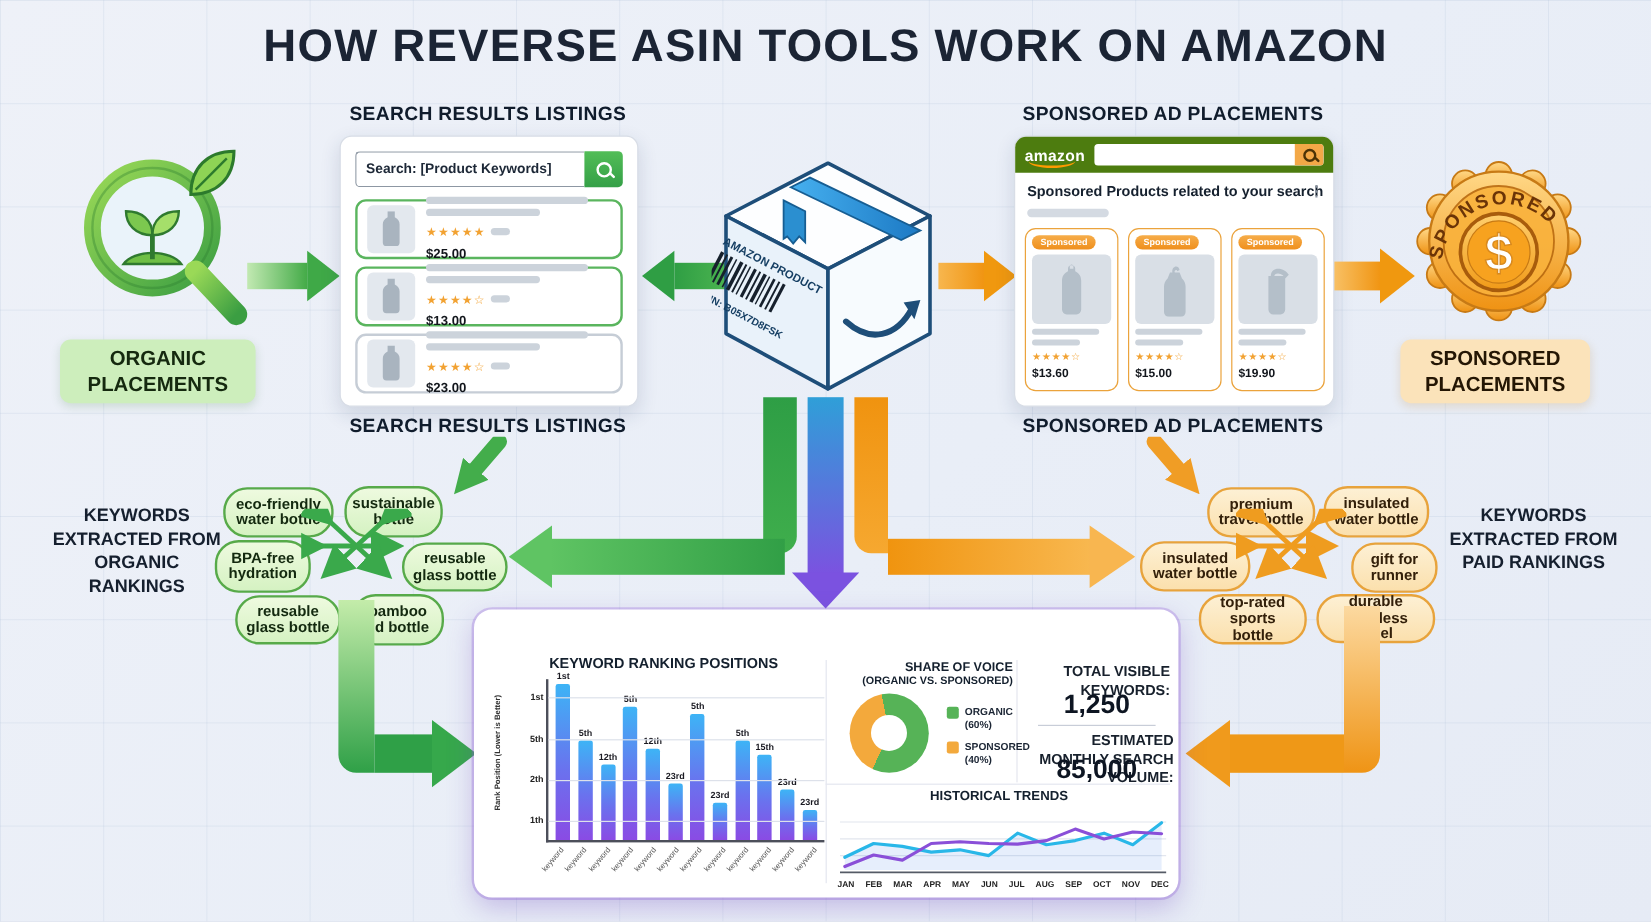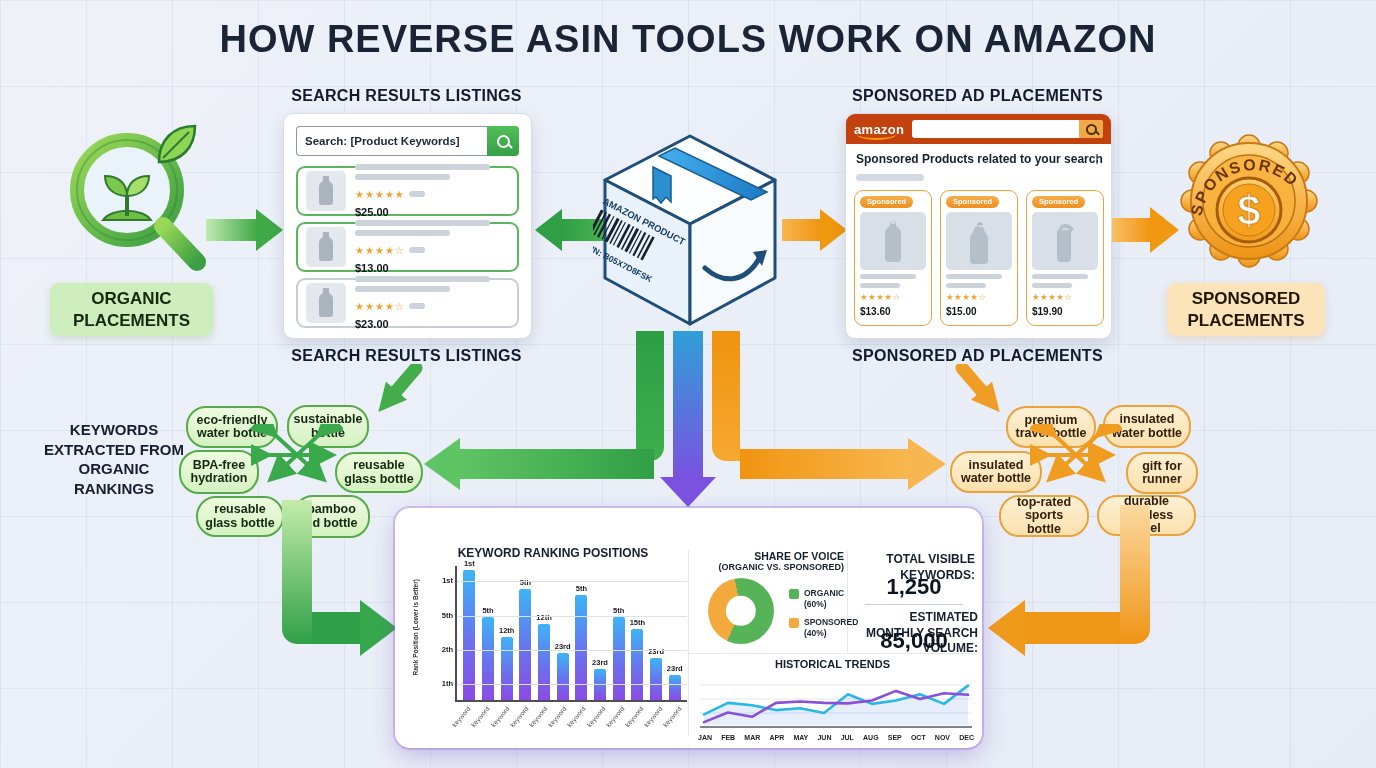--- a/index.html
+++ b/index.html
@@ -31,21 +31,21 @@
     display:flex;align-items:center;padding:0 8px;box-sizing:border-box;gap:9px;}
   .listing.green{border:2px solid #5ab55e;}
   .listing.gray{border:2px solid #c6cdd6;}
   .thumb{width:40px;height:40px;background:#e3e8ee;border-radius:5px;display:flex;align-items:center;justify-content:center;flex:none;}
   .l-lines{display:flex;flex-direction:column;gap:4px;}
   .bar-line{height:6px;border-radius:3px;background:#ccd3db;}
   .stars{color:#f2a232;font-size:10px;letter-spacing:1px;line-height:1;}
   .mini-pill{display:inline-block;width:16px;height:6px;border-radius:3px;background:#ccd3db;margin-left:4px;vertical-align:middle;}
   .price{font-size:11px;font-weight:800;color:#12161c;}
   
-  .amz-bar{position:absolute;left:0;top:0;width:100%;height:30px;background:#c2410c;
+  .amz-bar{position:absolute;left:0;top:0;width:100%;height:30px;background:#4d7c0f;
     border-radius:9px 9px 0 0;display:flex;align-items:center;padding:0 8px;box-sizing:border-box;gap:8px;}
   .amz-logo{color:#fff;font-weight:800;font-size:13px;letter-spacing:.3px;position:relative;line-height:1;}
   .amz-logo::after{content:"";position:absolute;left:3px;right:8px;bottom:-4px;height:6px;
     border-bottom:2px solid #ff9a00;border-radius:0 0 70% 70%/0 0 100% 100%;}
   .amz-search{flex:1;height:18px;background:#fff;border-radius:3px;display:flex;overflow:hidden;}
   .amz-input{flex:1;}
   .amz-btn{width:24px;background:#f3a847;display:flex;align-items:center;justify-content:center;}
   .amz-btn .mag{width:7px;height:7px;border-color:#4b3206;}
   .amz-btn .mag::after{background:#4b3206;width:5px;}
   .related{position:absolute;left:10px;top:38px;font-size:12px;font-weight:800;color:#15202e;}
@@ -339,20 +339,21 @@
         </text>
       </g>
       <circle cx="71" cy="78" r="32" fill="url(#bg2)" stroke="#a85c0c" stroke-width="3"></circle>
       <circle cx="71" cy="78" r="26" fill="#f7a21f" stroke="#c77a15" stroke-width="1"></circle>
       <text x="71" y="93" text-anchor="middle" font-size="42" font-weight="bold" fill="#ffffff" stroke="#d98a1f" stroke-width="1.2" font-family="Liberation Sans, sans-serif">$</text>
     </g>
   </svg>
   <div class="abs tag orange" style="left:1167px;top:283px;width:158px;height:53px;">SPONSORED PLACEMENTS</div>
 
   <div class="abs side-label" style="left:38px;top:420px;width:152px;">KEYWORDS EXTRACTED FROM ORGANIC RANKINGS</div>
+  <div class="abs side-label" style="left:1202px;top:420px;width:152px;">KEYWORDS EXTRACTED FROM PAID RANKINGS</div>
 
   <svg class="abs" style="left:366px;top:364px;" width="60" height="56" viewBox="0 0 60 56">
     <defs>
         <marker id="mhg" markerUnits="userSpaceOnUse" markerWidth="28" markerHeight="28" refX="7" refY="14" orient="auto">
       <path d="M0,0 L28,14 L0,28 Z" fill="#43ad4b"></path>
         </marker>
       </defs>
     <line x1="50" y1="4" x2="26" y2="32" stroke="#43ad4b" stroke-width="13" stroke-linecap="round" marker-end="url(#mhg)"></line>
   </svg>
 

